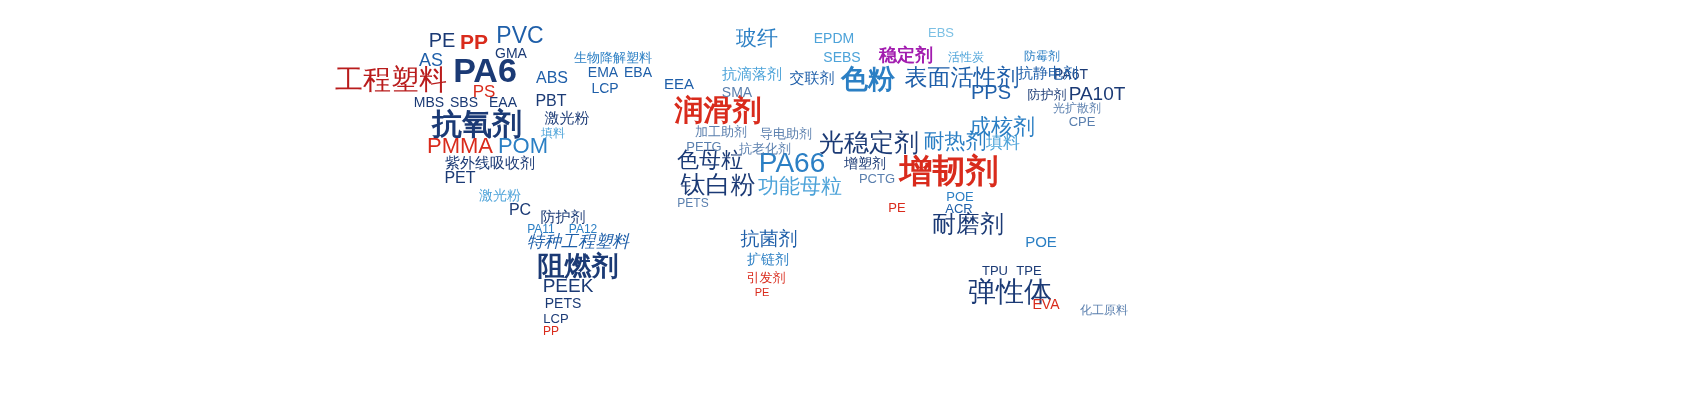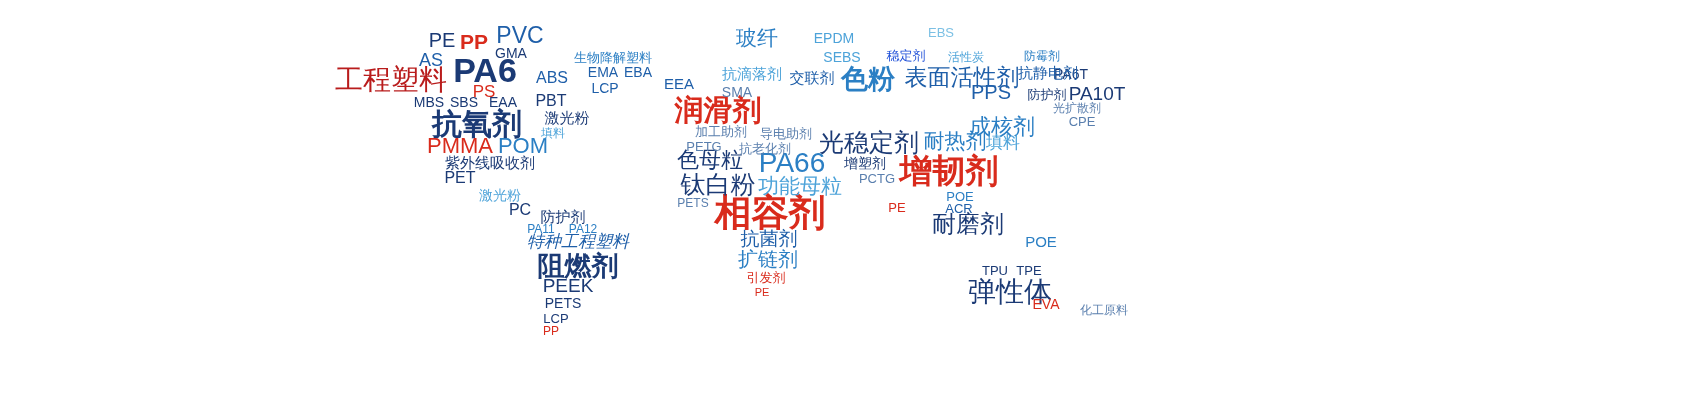--- a/index.html
+++ b/index.html
@@ -27,21 +27,20 @@
     user-select: none;
   }
   .w-cn { font-family: "DejaVu Sans", "Liberation Sans", sans-serif; }
   .w-bold { font-weight: bold; }
   .w-norm { font-weight: normal; }
 </style>
 </head>
 <body>
 
 <div id="wordcloud" style="width: 1707px; height: 400px; background: rgb(255, 255, 255);">
-    <span class="word w-cn w-bold" style="left: 770px; top: 212px; font-size: 37px; color: rgb(217, 43, 28); font-weight: bold;">相容剂</span>
     <span class="word w-cn w-bold" style="left: 949px; top: 170px; font-size: 33px; color: rgb(217, 43, 28); font-weight: bold;">增韧剂</span>
     <span class="word w-cn w-bold" style="left: 718px; top: 110px; font-size: 29px; color: rgb(217, 43, 28); font-weight: bold;">润滑剂</span>
     <span class="word w-cn w-bold" style="left: 578px; top: 265px; font-size: 27px; color: rgb(27, 58, 117); font-weight: bold;">阻燃剂</span>
     <span class="word w-cn w-norm" style="left: 391px; top: 80px; font-size: 28px; color: #b91c1c; font-weight: normal;">工程塑料</span>
     <span class="word w-en w-bold" style="left: 485px; top: 70px; font-size: 34px; color: rgb(27, 58, 117); font-weight: bold;">PA6</span>
     <span class="word w-cn w-bold" style="left: 477px; top: 124px; font-size: 30px; color: rgb(27, 58, 117); font-weight: bold;">抗氧剂</span>
     <span class="word w-cn w-bold" style="left: 868px; top: 78px; font-size: 27px; color: rgb(43, 127, 196); font-weight: bold;">色粉</span>
     <span class="word w-cn w-norm" style="left: 962px; top: 77px; font-size: 23px; color: rgb(31, 95, 169); font-weight: normal;">表面活性剂</span>
     <span class="word w-cn w-norm" style="left: 869px; top: 142px; font-size: 25px; color: rgb(27, 58, 117); font-weight: normal;">光稳定剂</span>
     <span class="word w-cn w-norm" style="left: 1010px; top: 292px; font-size: 28px; color: rgb(27, 58, 117); font-weight: normal;">弹性体</span>
@@ -52,21 +51,21 @@
     <span class="word w-cn w-norm" style="left: 800px; top: 186px; font-size: 21px; color: rgb(77, 163, 217); font-weight: normal;">功能母粒</span>
     <span class="word w-cn w-norm" style="left: 1002px; top: 113px; font-size: 22px; color: rgb(43, 127, 196); font-weight: normal; margin-top: 14px;">成核剂</span>
     <span class="word w-en w-norm" style="left: 460px; top: 146px; font-size: 22px; color: rgb(217, 43, 28); font-weight: normal;">PMMA</span>
     <span class="word w-en w-norm" style="left: 523px; top: 146px; font-size: 22px; color: rgb(43, 127, 196); font-weight: normal;">POM</span>
     <span class="word w-en w-norm" style="left: 1097px; top: 93px; font-size: 19px; color: rgb(27, 58, 117); font-weight: normal;">PA10T</span>
     <span class="word w-en w-norm" style="left: 1071px; top: 74px; font-size: 14px; color: rgb(27, 58, 117); font-weight: normal;">PA6T</span>
     <span class="word w-cn w-norm" style="left: 1048px; top: 73px; font-size: 15px; color: rgb(31, 95, 169); font-weight: normal;">抗静电剂</span>
     <span class="word w-en w-norm" style="left: 991px; top: 92px; font-size: 20px; color: rgb(31, 95, 169); font-weight: normal;">PPS</span>
     <span class="word w-cn w-norm" style="left: 955px; top: 141px; font-size: 21px; color: rgb(43, 127, 196); font-weight: normal;">耐热剂</span>
     <span class="word w-cn w-norm" style="left: 1003px; top: 142px; font-size: 17px; color: rgb(77, 163, 217); font-weight: normal;">填料</span>
-    <span class="word w-cn w-norm" style="left: 906px; top: 55px; font-size: 13px; color: #1d4ed8; font-weight: normal;">稳定剂</span>
+    <span class="word w-cn w-norm" style="left: 906px; top: 55px; font-size: 18px; color: #a21caf; font-weight: bold;">稳定剂</span>
     <span class="word w-cn w-norm" style="left: 757px; top: 38px; font-size: 21px; color: rgb(43, 127, 196); font-weight: normal;">玻纤</span>
     <span class="word w-cn w-norm" style="left: 752px; top: 74px; font-size: 15px; color: rgb(77, 163, 217); font-weight: normal;">抗滴落剂</span>
     <span class="word w-cn w-norm" style="left: 812px; top: 78px; font-size: 15px; color: rgb(31, 95, 169); font-weight: normal;">交联剂</span>
     <span class="word w-en w-norm" style="left: 842px; top: 57px; font-size: 14px; color: rgb(77, 163, 217); font-weight: normal;">SEBS</span>
     <span class="word w-en w-norm" style="left: 834px; top: 38px; font-size: 14px; color: rgb(77, 163, 217); font-weight: normal;">EPDM</span>
     <span class="word w-en w-norm" style="left: 941px; top: 32px; font-size: 13px; color: rgb(124, 192, 228); font-weight: normal;">EBS</span>
     <span class="word w-cn w-norm" style="left: 966px; top: 57px; font-size: 12px; color: rgb(77, 163, 217); font-weight: normal;">活性炭</span>
     <span class="word w-cn w-norm" style="left: 1042px; top: 56px; font-size: 12px; color: rgb(43, 127, 196); font-weight: normal;">防霉剂</span>
     <span class="word w-cn w-norm" style="left: 1047px; top: 94px; font-size: 13px; color: rgb(27, 58, 117); font-weight: normal;">防护剂</span>
     <span class="word w-cn w-norm" style="left: 1077px; top: 108px; font-size: 12px; color: rgb(90, 127, 174); font-weight: normal;">光扩散剂</span>
@@ -80,21 +79,21 @@
     <span class="word w-en w-norm" style="left: 693px; top: 203px; font-size: 12px; color: rgb(90, 127, 174); font-weight: normal;">PETS</span>
     <span class="word w-en w-norm" style="left: 897px; top: 207px; font-size: 13px; color: rgb(217, 43, 28); font-weight: normal;">PE</span>
     <span class="word w-en w-norm" style="left: 960px; top: 196px; font-size: 13px; color: rgb(43, 127, 196); font-weight: normal;">POE</span>
     <span class="word w-en w-norm" style="left: 959px; top: 208px; font-size: 13px; color: rgb(31, 95, 169); font-weight: normal;">ACR</span>
     <span class="word w-en w-norm" style="left: 1041px; top: 241px; font-size: 15px; color: rgb(43, 127, 196); font-weight: normal;">POE</span>
     <span class="word w-en w-norm" style="left: 995px; top: 270px; font-size: 13px; color: rgb(27, 58, 117); font-weight: normal;">TPU</span>
     <span class="word w-en w-norm" style="left: 1029px; top: 270px; font-size: 13px; color: rgb(27, 58, 117); font-weight: normal;">TPE</span>
     <span class="word w-en w-norm" style="left: 1046px; top: 304px; font-size: 14px; color: rgb(217, 43, 28); font-weight: normal;">EVA</span>
     <span class="word w-cn w-norm" style="left: 1104px; top: 310px; font-size: 12px; color: rgb(90, 127, 174); font-weight: normal;">化工原料</span>
     <span class="word w-cn w-norm" style="left: 769px; top: 238px; font-size: 19px; color: rgb(31, 95, 169); font-weight: normal;">抗菌剂</span>
-    <span class="word w-cn w-norm" style="left: 768px; top: 259px; font-size: 20px; color: rgb(43, 127, 196); font-weight: normal;">扩链剂</span>
+    <span class="word w-cn w-norm" style="left: 768px; top: 259px; font-size: 14px; color: rgb(43, 127, 196); font-weight: normal;">扩链剂</span>
     <span class="word w-cn w-norm" style="left: 766px; top: 277px; font-size: 13px; color: rgb(217, 43, 28); font-weight: normal;">引发剂</span>
     <span class="word w-en w-norm" style="left: 762px; top: 292px; font-size: 11px; color: rgb(217, 43, 28); font-weight: normal;">PE</span>
     <span class="word w-en w-norm" style="left: 442px; top: 40px; font-size: 20px; color: rgb(27, 58, 117); font-weight: normal;">PE</span>
     <span class="word w-en w-bold" style="left: 474px; top: 41px; font-size: 21px; color: rgb(217, 43, 28); font-weight: bold;">PP</span>
     <span class="word w-en w-norm" style="left: 520px; top: 35px; font-size: 23px; color: rgb(31, 95, 169); font-weight: normal;">PVC</span>
     <span class="word w-en w-norm" style="left: 511px; top: 53px; font-size: 14px; color: rgb(27, 58, 117); font-weight: normal;">GMA</span>
     <span class="word w-en w-norm" style="left: 431px; top: 60px; font-size: 18px; color: rgb(31, 95, 169); font-weight: normal;">AS</span>
     <span class="word w-en w-norm" style="left: 552px; top: 78px; font-size: 16px; color: rgb(31, 95, 169); font-weight: normal;">ABS</span>
     <span class="word w-en w-norm" style="left: 484px; top: 91px; font-size: 17px; color: rgb(217, 43, 28); font-weight: normal;">PS</span>
     <span class="word w-en w-norm" style="left: 429px; top: 102px; font-size: 14px; color: rgb(27, 58, 117); font-weight: normal;">MBS</span>

